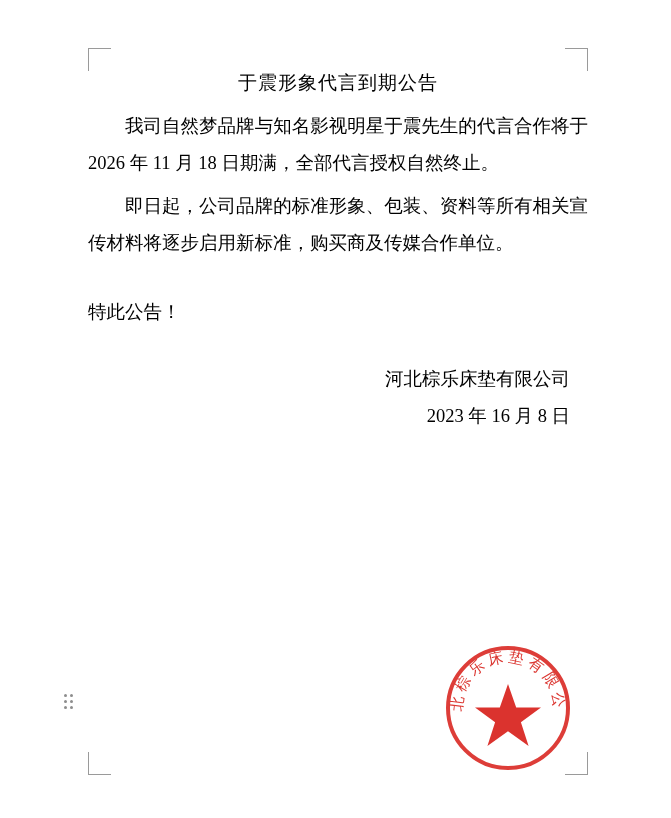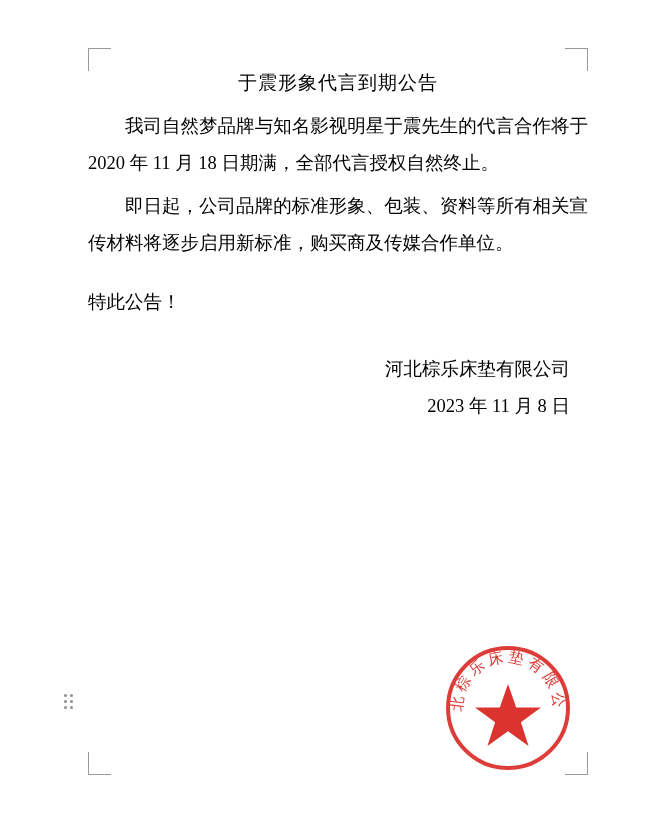--- a/index.html
+++ b/index.html
@@ -83,21 +83,21 @@
     letter-spacing: 0px;
   }
   .para.indent {
     text-indent: 2em;
   }
   .para.spaced {
     margin-top: 6px;
   }
 
   #closing {
-    margin-top: 22px;
+    margin-top: 32px;
   }
 
   
   #signature {
     margin-top: 30px;
     text-align: right;
     position: relative;
     padding-right: 18px;
   }
   #signature .sig-line {
@@ -134,30 +134,30 @@
     <i></i>
     <i></i>
     <i></i>
   </div>
 
   <div id="doc">
 
     <h1 id="doc-title">于震形象代言到期公告</h1>
 
 
-    <p class="para indent spaced">我司自然梦品牌与知名影视明星于震先生的代言合作将于 2020 年 11 月 18 日期满，全部代言授权自然终止。</p>
+    <p class="para indent spaced">我司自然梦品牌与知名影视明星于震先生的代言合作将于 2026 年 11 月 18 日期满，全部代言授权自然终止。</p>
 
 
     <p class="para indent spaced">即日起，公司品牌的标准形象、包装、资料等所有相关宣传材料将逐步启用新标准，购买商及传媒合作单位。</p>
 
     <p class="para" id="closing">特此公告！</p>
 
     <div id="signature">
       <span class="sig-line">河北棕乐床垫有限公司</span>
-      <span class="sig-line">2023 年 11 月 8 日</span>
+      <span class="sig-line">2023 年 16 月 8 日</span>
     </div>
 
   </div>
 
   <div id="stamp">
     <svg width="136" height="136" viewBox="0 0 136 136" aria-hidden="true">
       <defs>
         <path id="sealArc" d="M 22,68 A 46,46 0 1 1 114,68" fill="none"></path>
       </defs>
       <circle cx="68" cy="68" r="60" fill="none" stroke="#d8221c" stroke-width="4" opacity="0.88"></circle>

